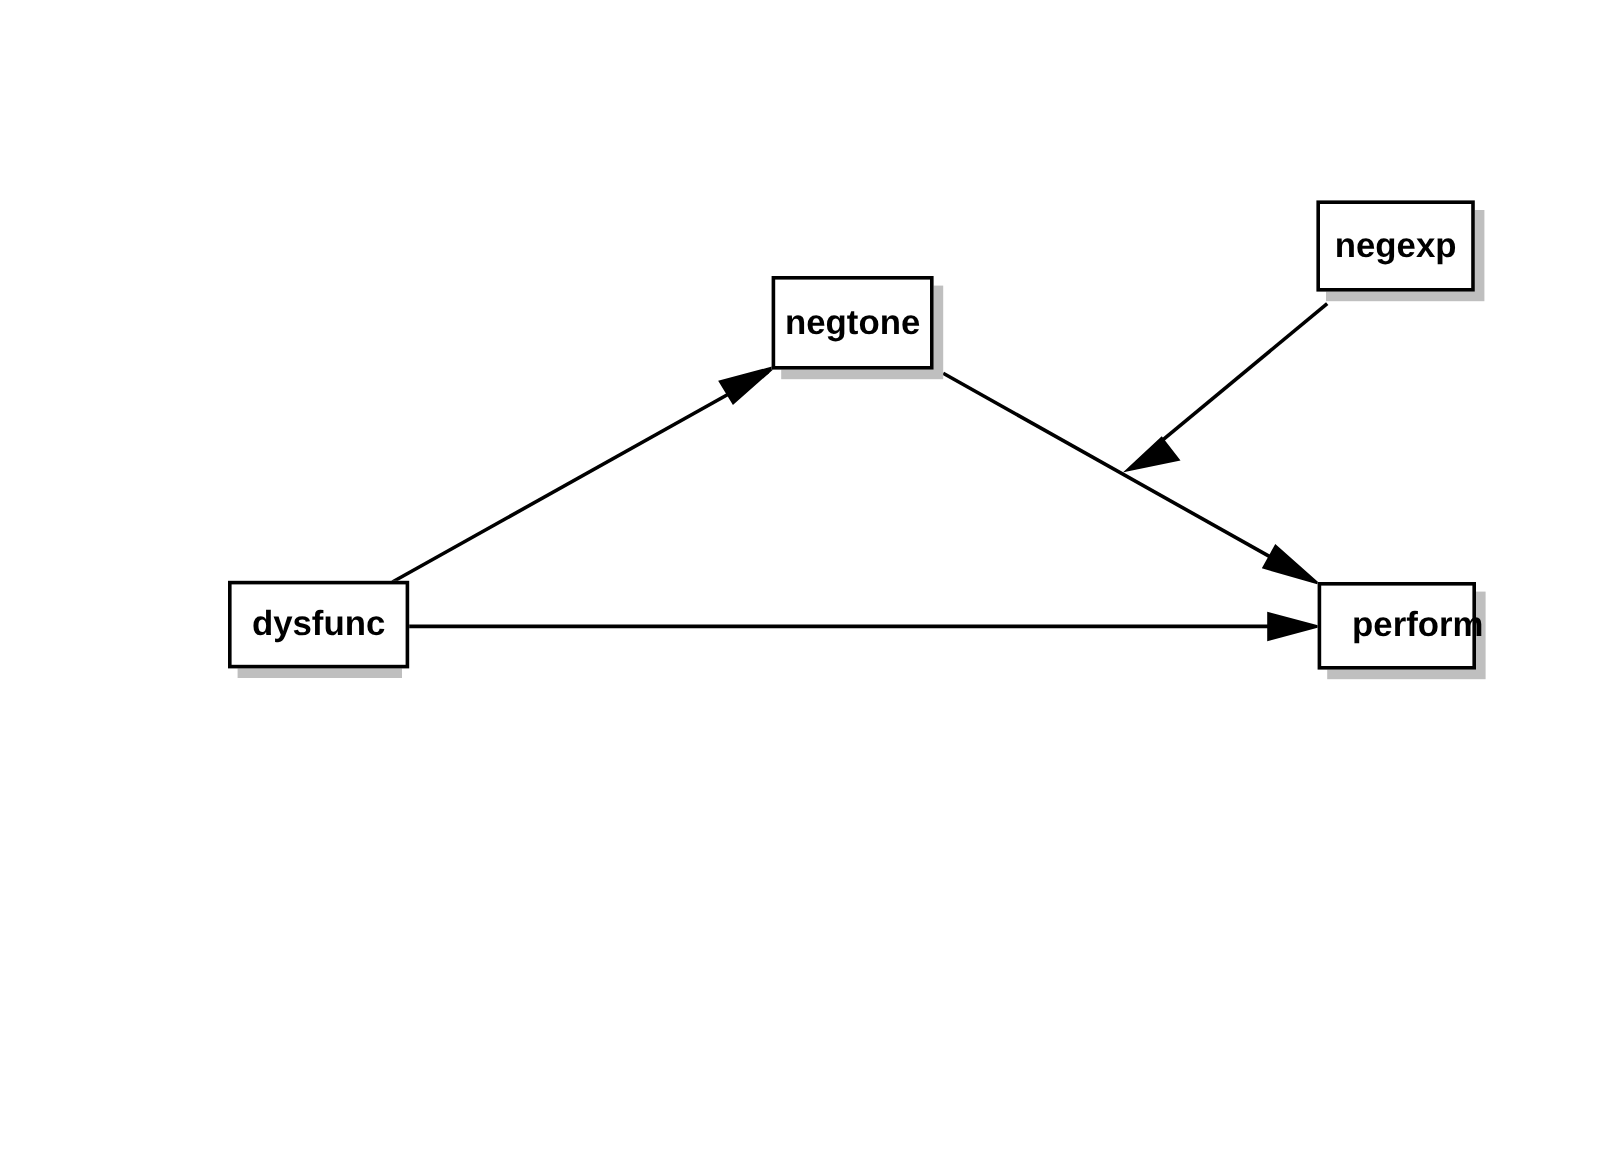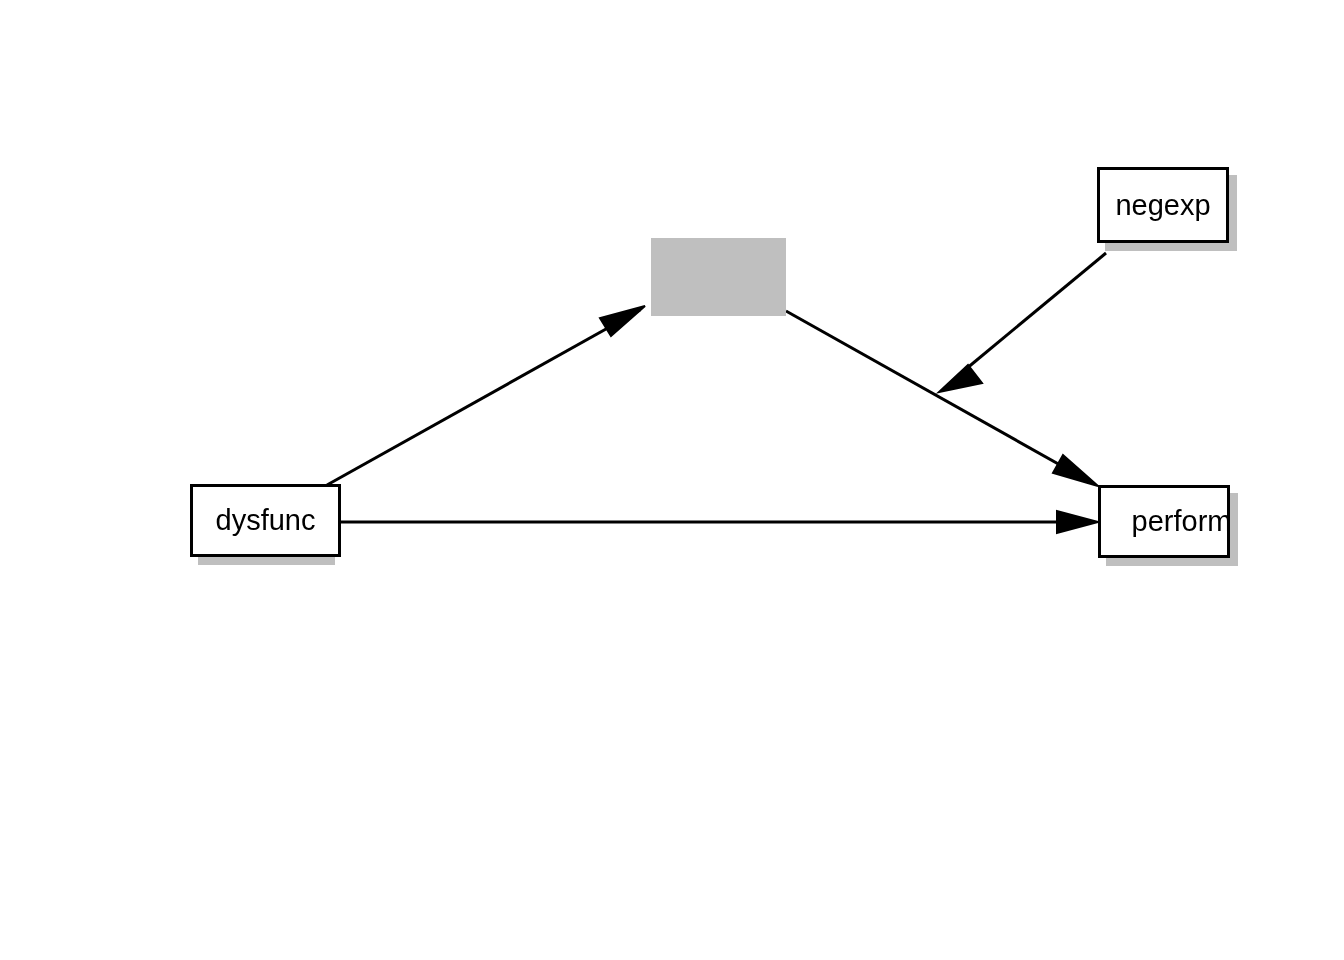--- a/index.html
+++ b/index.html
@@ -28,20 +28,21 @@
   }
   .node {
     position: absolute;
     box-sizing: border-box;
     background: #ffffff;
     border: 3px solid #000000;
     display: flex;
     align-items: center;
     justify-content: center;
     z-index: 5;
+    font-weight: bold;
   }
   .node-shadow {
     position: absolute;
     background: #bfbfbf;
     z-index: 2;
   }
   .node-label {
     font-family: "Liberation Sans", sans-serif;
     font-size: 29px;
     line-height: 1;
@@ -77,20 +78,23 @@
       <polygon points="939,392 982,383 968,365" fill="#000000" stroke="#000000" stroke-width="2"></polygon>
     </g>
   </svg>
 
   <div class="node-shadow" style="left:198px; top:492px; width:137px; height:73px;"></div>
   <div class="node" style="left:190px; top:484px; width:151px; height:73px;">
     <span class="node-label">dysfunc</span>
   </div>
 
   <div class="node-shadow" style="left:651px; top:238px; width:135px; height:78px;"></div>
+  <div class="node" style="left:643px; top:230px; width:135px; height:78px;">
+    <span class="node-label">negtone</span>
+  </div>
 
   <div class="node-shadow" style="left:1105px; top:175px; width:132px; height:76px;"></div>
   <div class="node" style="left:1097px; top:167px; width:132px; height:76px;">
     <span class="node-label">negexp</span>
   </div>
 
   <div class="node-shadow" style="left:1106px; top:493px; width:132px; height:73px;"></div>
   <div class="node" style="left:1098px; top:485px; width:132px; height:73px;padding-left:35px;">
     <span class="node-label">perform</span>
   </div>

